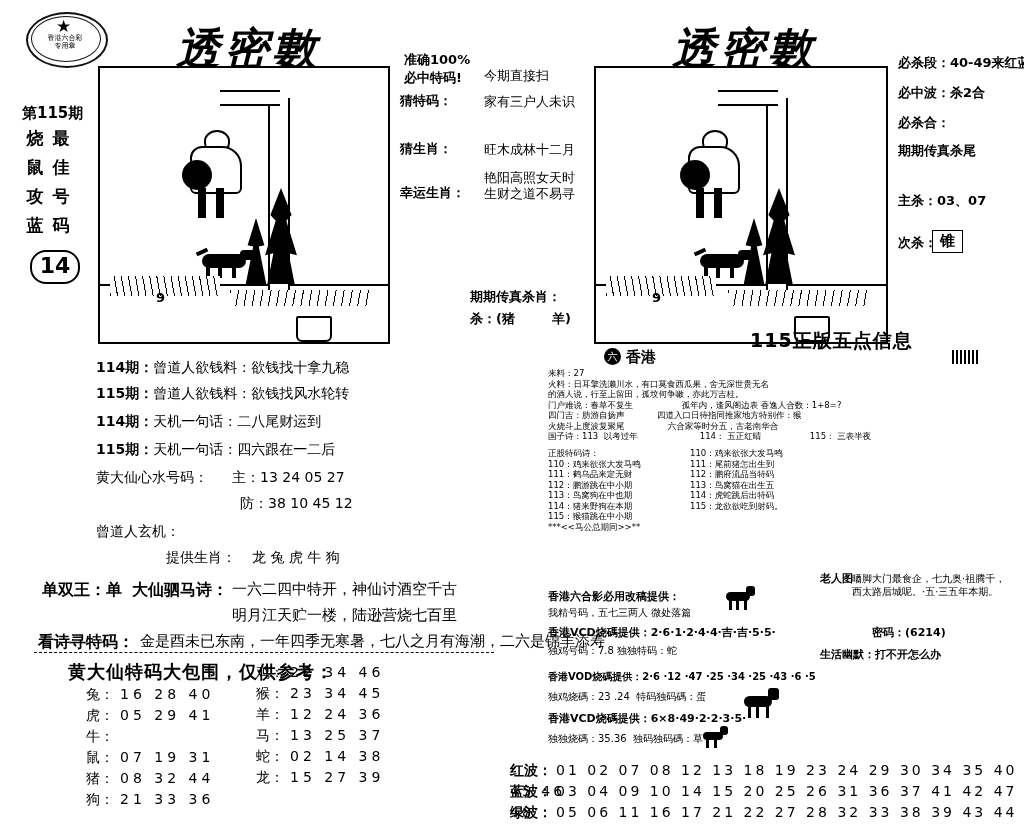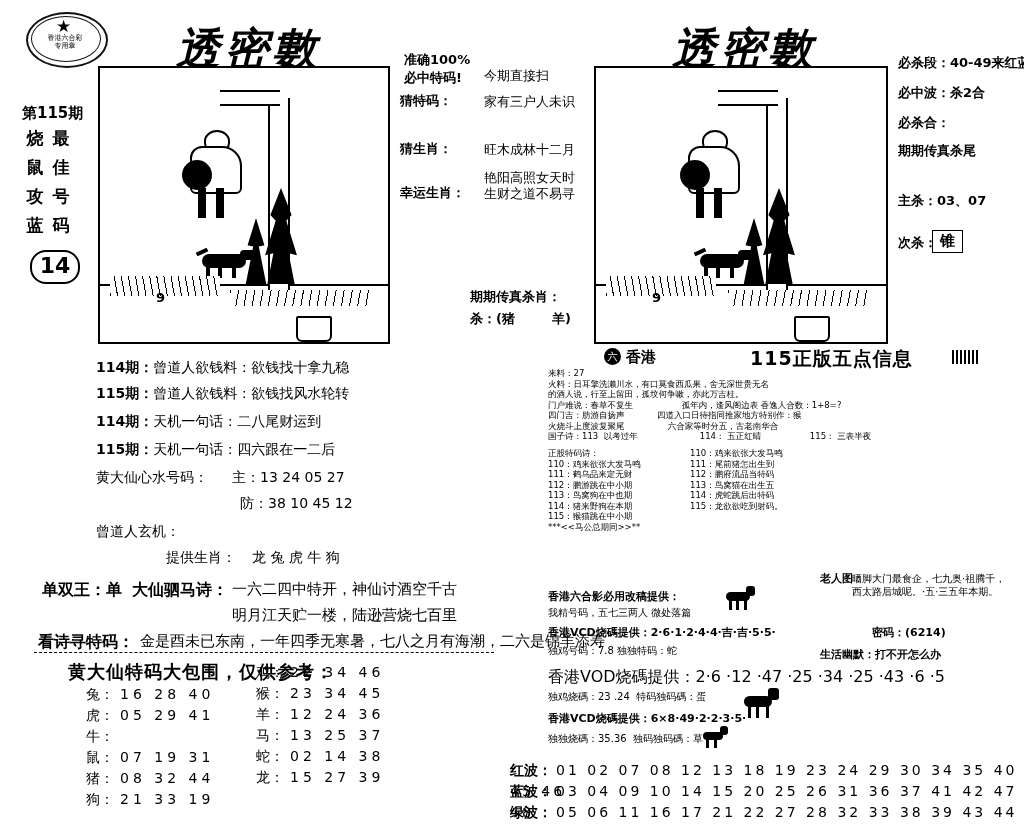--- a/index.html
+++ b/index.html
@@ -272,35 +272,35 @@
   <div class="title-red" style="left:68px;top:660px;font-family:Liberation Mono, monospace;">黄大仙特码大包围，仅供参考：</div>
 
   <div class="dashrow" style="left:34px;top:652px;width:460px;"></div>
 
   <div class="zt" style="left:86px;top:684px;">
     <div><span class="zname">兔：</span><span class="znum">16  28  40</span></div>
     <div><span class="zname">虎：</span><span class="znum">05  29  41</span></div>
     <div><span class="zname">牛：</span><span class="znum"></span></div>
     <div><span class="zname">鼠：</span><span class="znum">07  19  31</span></div>
     <div><span class="zname">猪：</span><span class="znum">08  32  44</span></div>
-    <div><span class="zname">狗：</span><span class="znum">21  33  19</span></div>
+    <div><span class="zname">狗：</span><span class="znum">21  33  36</span></div>
   </div>
 
   <div class="zt" style="left:256px;top:662px;">
     <div><span class="zname">鸡：</span><span class="znum">22  34  46</span></div>
     <div><span class="zname">猴：</span><span class="znum">23  34  45</span></div>
     <div><span class="zname">羊：</span><span class="znum">12  24  36</span></div>
     <div><span class="zname">马：</span><span class="znum">13  25  37</span></div>
     <div><span class="zname">蛇：</span><span class="znum">02  14  38</span></div>
     <div><span class="zname">龙：</span><span class="znum">15  27  39</span></div>
   </div>
 
   <div class="blackball" style="left:604px;top:348px;">六</div>
   <div class="hk-title" style="left:626px;top:348px;">香港</div>
-  <div class="ver-title" style="left:750px;top:346px;">115正版五点信息</div>
+  <div class="ver-title" style="left:750px;top:328px;">115正版五点信息</div>
   <div class="barcode" style="left:952px;top:350px;"></div>
 
   <div class="tiny" style="left:548px;top:368px;width:440px;">来料：27
 火料：日耳擎洗濑川水，有口莫食西瓜果，舍无深世贵无名
 的酒人说，行至上留田，孤坟何争嗽，亦此万吉桂。
 门户难说：春草不复生                  孤年内，逢风阁边表 香逸人合数：1+8=?
 四门吉：肪游自扬声            四道入口日待指同推家地方特别作：猴
 火烧斗上度波复聚尾                六合家等时分五，古老南华合
 国子诗：113  以考过年                       114： 五正红晴                  115： 三表半夜</div>
 
@@ -316,21 +316,21 @@
 111：尾前猪怎出生到
 112：鹏府流品当特码
 113：鸟窝猫在出生五
 114：虎蛇跳后出特码
 115：龙欲欲吃到射码。</div>
 
   <div class="smallblk" style="left:548px;top:590px;font-weight:bold;font-size:11px;">香港六合影必用改稿提供：</div>
   <div class="smallblk" style="left:548px;top:606px;font-size:10px;">我精号码，五七三两人 微处落篇</div>
   <div class="smallblk" style="left:548px;top:626px;font-weight:bold;font-size:11px;">香港VCD烧碼提供：2·6·1·2·4·4·吉·吉·5·5·</div>
   <div class="smallblk" style="left:548px;top:644px;font-size:10px;">独鸡号码：7.8 独独特码：蛇</div>
-  <div class="smallblk" style="left:548px;top:670px;font-weight:normal;font-size:16px;">香港VOD烧碼提供：2·6 ·12 ·47 ·25 ·34 ·25 ·43 ·6 ·5</div>
+  <div class="smallblk" style="left:548px;top:670px;font-weight:bold;font-size:10px;">香港VOD烧碼提供：2·6 ·12 ·47 ·25 ·34 ·25 ·43 ·6 ·5</div>
   <div class="smallblk" style="left:548px;top:690px;font-size:10px;">独鸡烧碼：23 .24  特码独码碼：蛋</div>
   <div class="smallblk" style="left:548px;top:712px;font-weight:bold;font-size:11px;">香港VCD烧碼提供：6×8·49·2·2·3·5·</div>
   <div class="smallblk" style="left:548px;top:732px;font-size:10px;">独独烧碼：35.36  独码独码碼：草</div>
 
   <div class="smallblk" style="left:820px;top:572px;font-weight:bold;font-size:11px;">老人图：</div>
   <div class="smallblk" style="left:852px;top:572px;font-size:10px;">晒脚大门最食企，七九奥·祖腾千，
 西太路后城呢。·五·三五年本期。</div>
   <div class="smallblk" style="left:872px;top:626px;font-size:11px;font-weight:bold;">密码：(6214)</div>
   <div class="smallblk" style="left:820px;top:648px;font-size:11px;font-weight:bold;">生活幽默：打不开怎么办</div>
 

